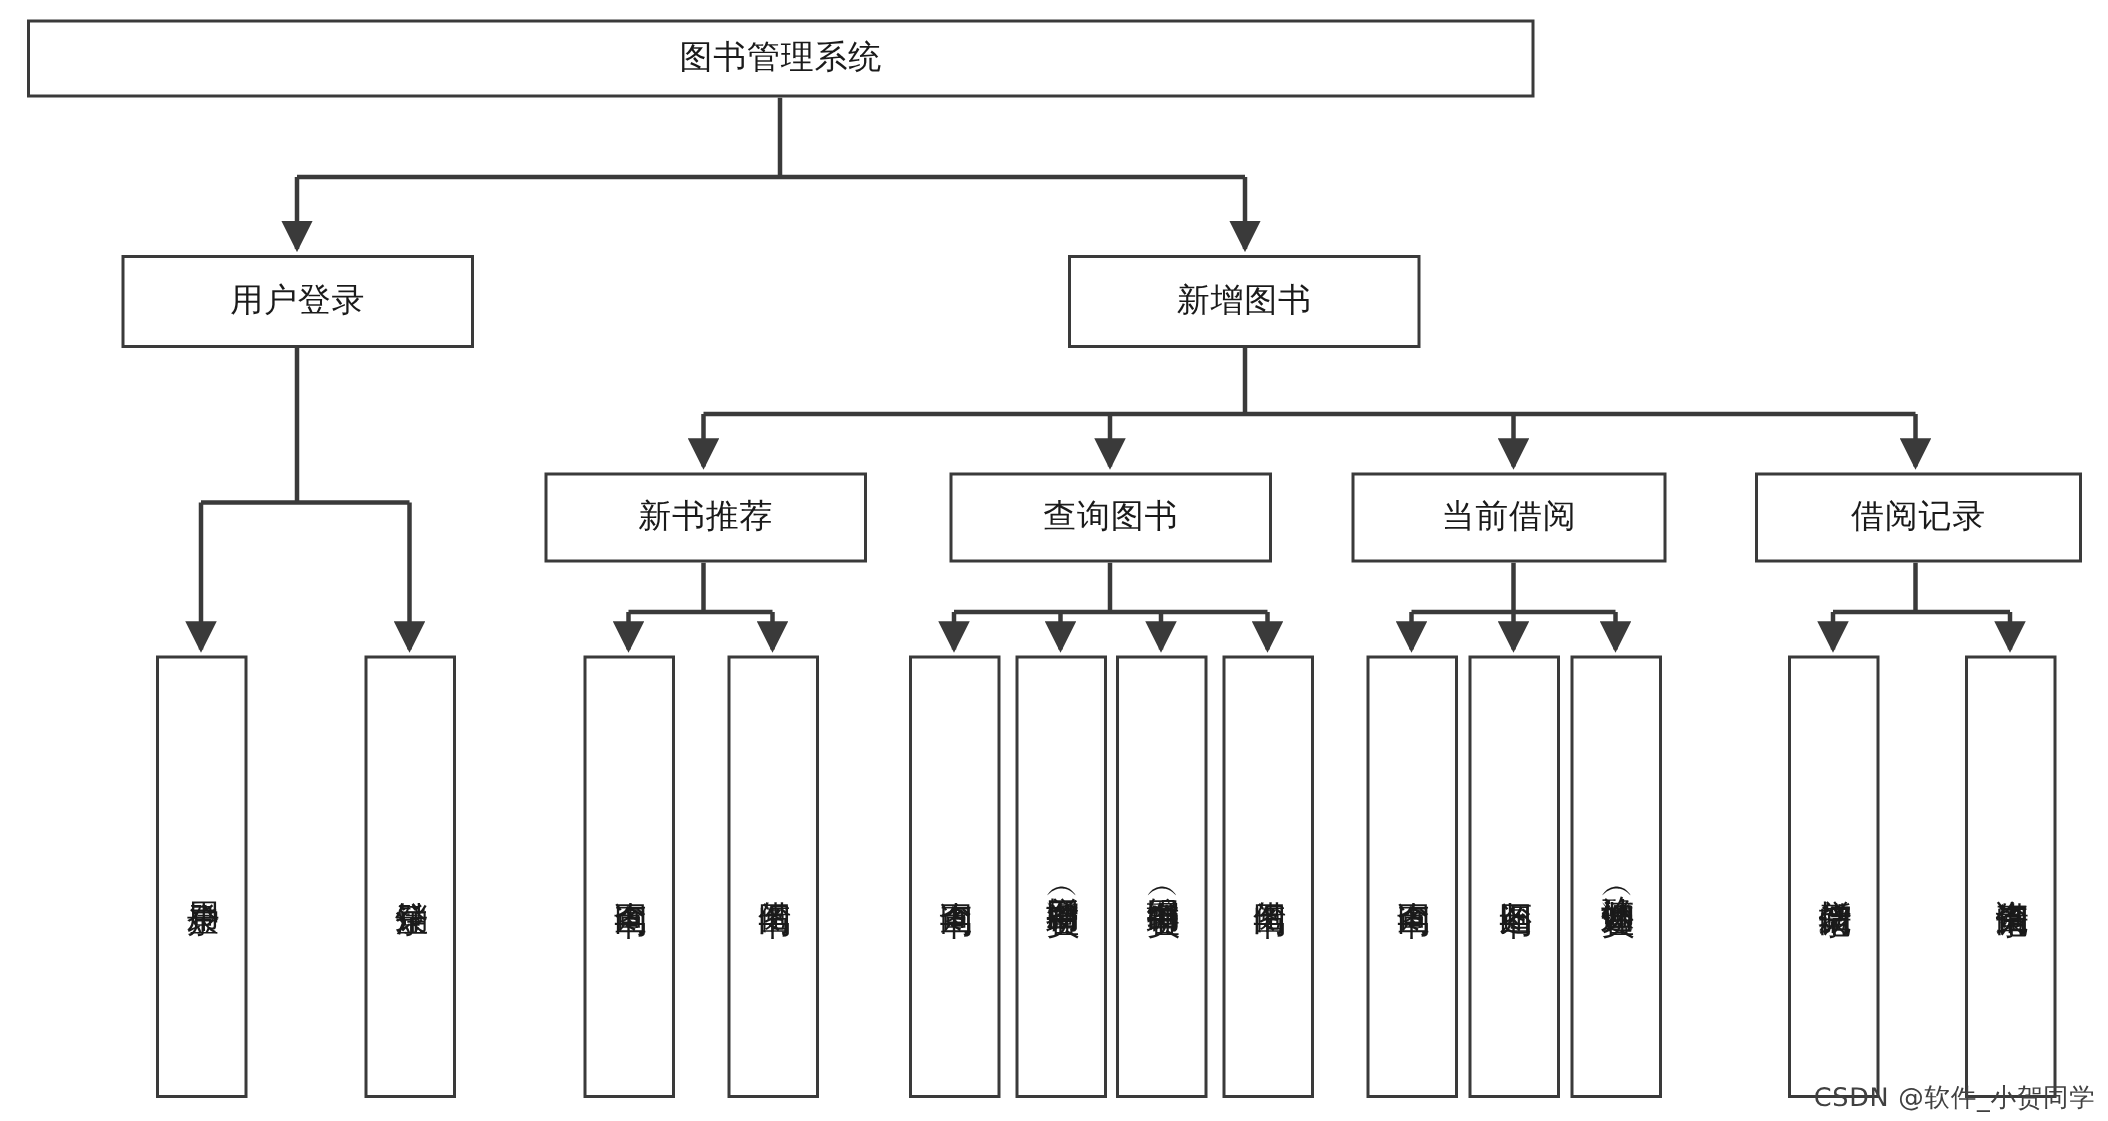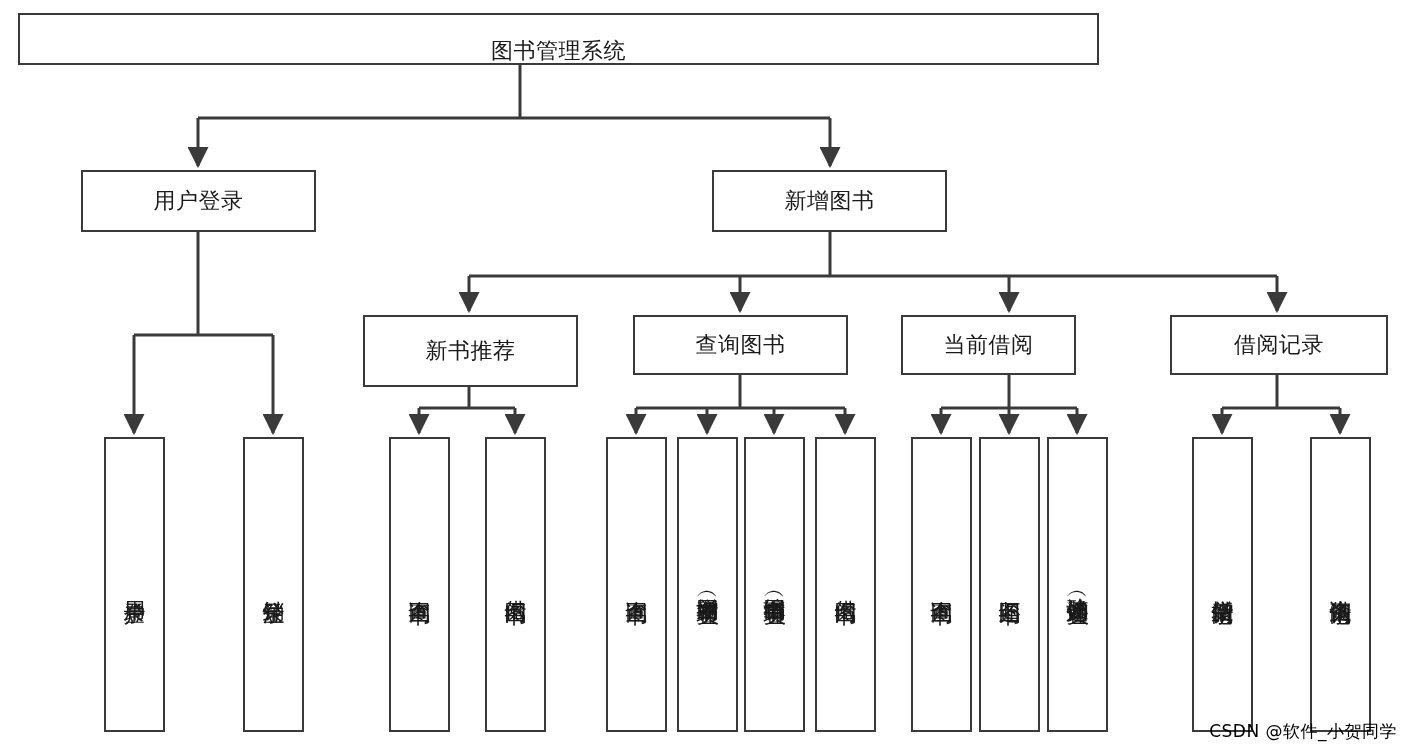--- a/index.html
+++ b/index.html
@@ -58,21 +58,21 @@
     color: #1a1a1a;
     line-height: 1.18;
     letter-spacing: 1px;
     white-space: nowrap;
   }
   .watermark {
     position: absolute;
     right: 8px;
     bottom: 4px;
     font-size: 17px;
-    color: #000000;
+    color: #404040;
     white-space: nowrap;
     letter-spacing: 0.5px;
   }
 </style>
 </head>
 <body>
 
 <div id="canvas">
 
   <svg id="diagram-svg" viewBox="0 0 1405 747" xmlns="http://www.w3.org/2000/svg">
@@ -121,41 +121,41 @@
       <path d="M 1009 408 L 1009 433" marker-end="url(#arrow)"></path>
       <path d="M 1077 408 L 1077 433" marker-end="url(#arrow)"></path>
 
       <path d="M 1277 375 L 1277 408"></path>
       <path d="M 1222 408 L 1340 408"></path>
       <path d="M 1222 408 L 1222 433" marker-end="url(#arrow)"></path>
       <path d="M 1340 408 L 1340 433" marker-end="url(#arrow)"></path>
     </g>
   </svg>
 
-  <div class="node-box" style="left:18px; top:13px; width:1081px; height:52px;align-items:flex-end;">
+  <div class="node-box" style="left:18px; top:13px; width:1005px; height:52px;">
     <span class="node-label-h">图书管理系统</span>
   </div>
 
   <div class="node-box" style="left:81px; top:170px; width:235px; height:62px;">
     <span class="node-label-h">用户登录</span>
   </div>
 
   <div class="node-box" style="left:712px; top:170px; width:235px; height:62px;">
     <span class="node-label-h">新增图书</span>
   </div>
 
-  <div class="node-box" style="left:363px; top:315px; width:215px; height:72px;">
+  <div class="node-box" style="left:363px; top:315px; width:215px; height:60px;">
     <span class="node-label-h">新书推荐</span>
   </div>
 
   <div class="node-box" style="left:633px; top:315px; width:215px; height:60px;">
     <span class="node-label-h">查询图书</span>
   </div>
 
-  <div class="node-box" style="left:901px; top:315px; width:175px; height:60px;">
+  <div class="node-box" style="left:901px; top:315px; width:210px; height:60px;">
     <span class="node-label-h">当前借阅</span>
   </div>
 
   <div class="node-box" style="left:1170px; top:315px; width:218px; height:60px;">
     <span class="node-label-h">借阅记录</span>
   </div>
 
   <div class="node-box-vert" style="left:104px; top:437px; width:61px; height:295px;">
     <span class="node-label-v">用户登录</span>
   </div>

